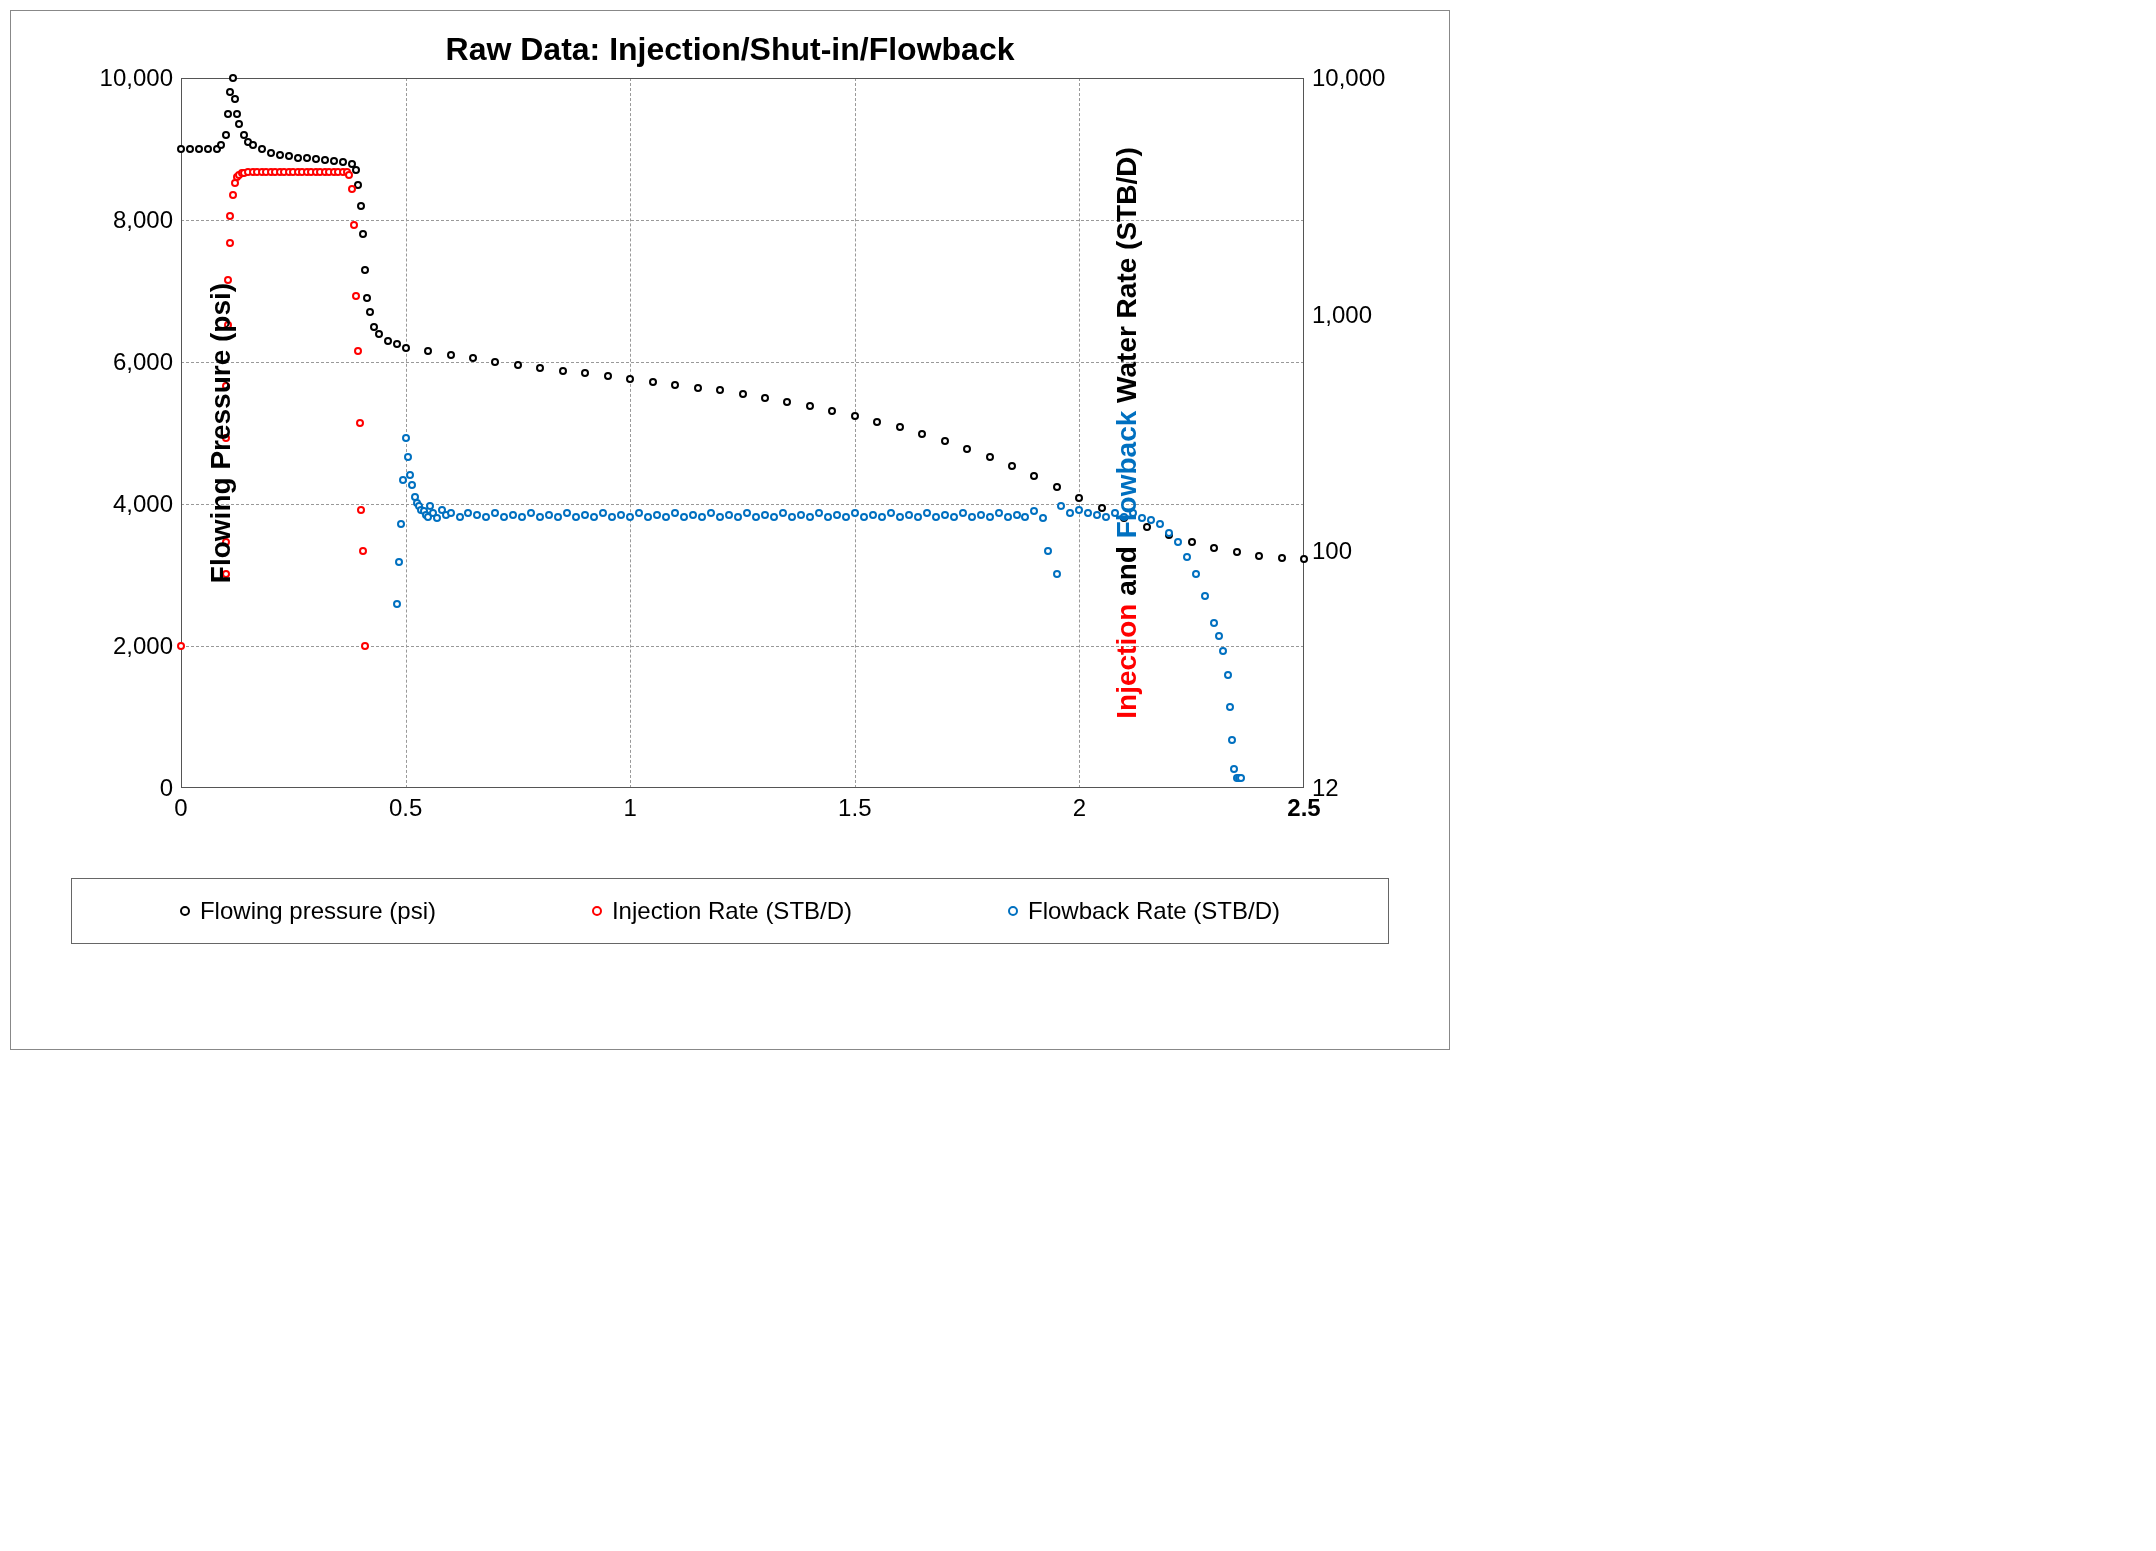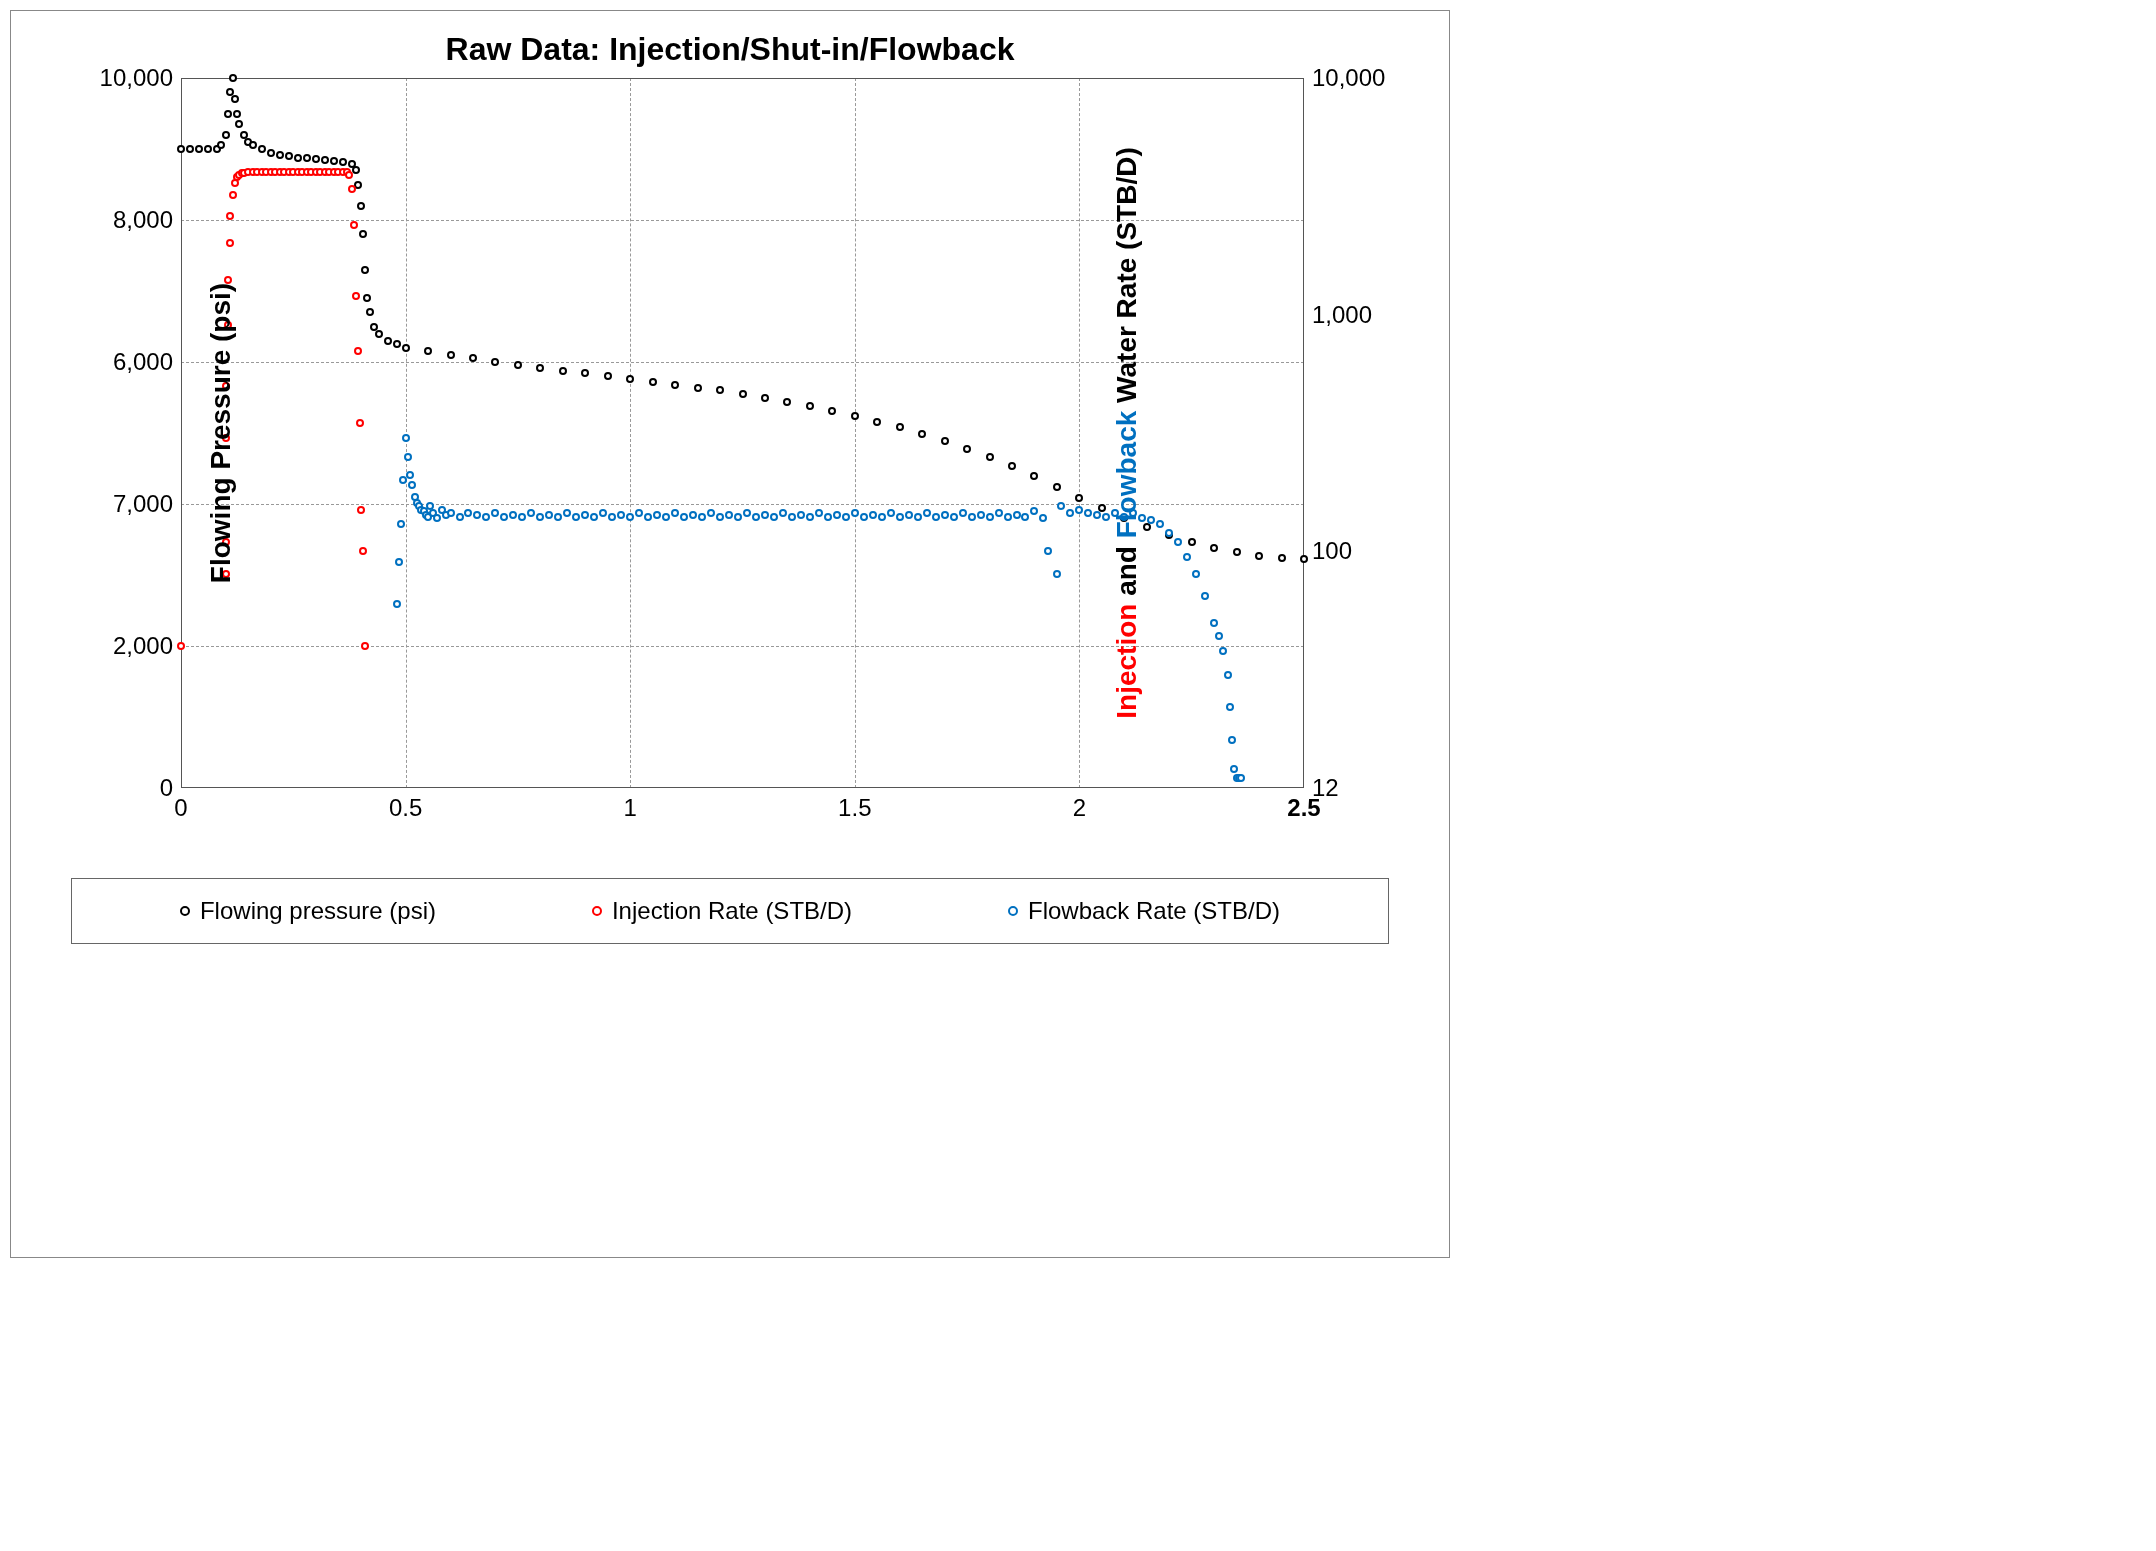--- a/index.html
+++ b/index.html
@@ -4,21 +4,21 @@
 <style>
   * { box-sizing: border-box; }
   body {
     margin: 0;
     padding: 10px;
     font-family: Arial, sans-serif;
     background: #fff;
   }
   .chart-frame {
     width: 1440px;
-    height: 1248px;
+    height: 1040px;
     border: 1px solid #888;
     background: #fff;
     position: relative;
     padding: 0;
   }
   .title {
     text-align: center;
     font-size: 32px;
     font-weight: bold;
     padding-top: 20px;
@@ -423,21 +423,21 @@
       <div id="xTicks"></div>
 
     <div class="tick-x" style="left: 0%;">0</div>
         <div class="tick-x" style="left: 20%; text-align: center;">0.5</div>
         <div class="tick-x" style="left: 40%;">1</div>
         <div class="tick-x" style="left: 60%;">1.5</div>
         <div class="tick-x" style="left: 80%;">2</div>
         <div class="tick-x" style="left: 100%; font-weight: bold;">2.5</div>
         <div class="tick-y-left" style="top: 100%;">0</div>
         <div class="tick-y-left" style="top: 80%;">2,000</div>
-        <div class="tick-y-left" style="top: 60%;">7,000</div>
+        <div class="tick-y-left" style="top: 60%;">4,000</div>
         <div class="tick-y-left" style="top: 40%;">6,000</div>
         <div class="tick-y-left" style="top: 20%;">8,000</div>
         <div class="tick-y-left" style="top: 0%;">10,000</div>
         <div class="tick-y-right" style="top: 100%;">12</div>
         <div class="tick-y-right" style="top: 66.6667%;">100</div>
         <div class="tick-y-right" style="top: 33.3333%;">1,000</div>
         <div class="tick-y-right" style="top: 0%;">10,000</div>
       </div>
   </div>
 

